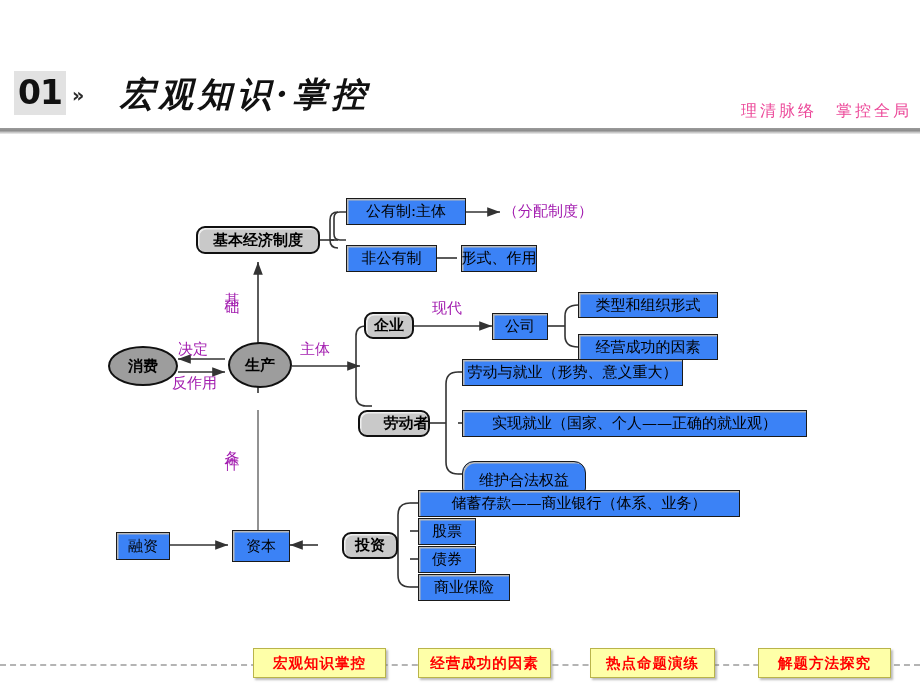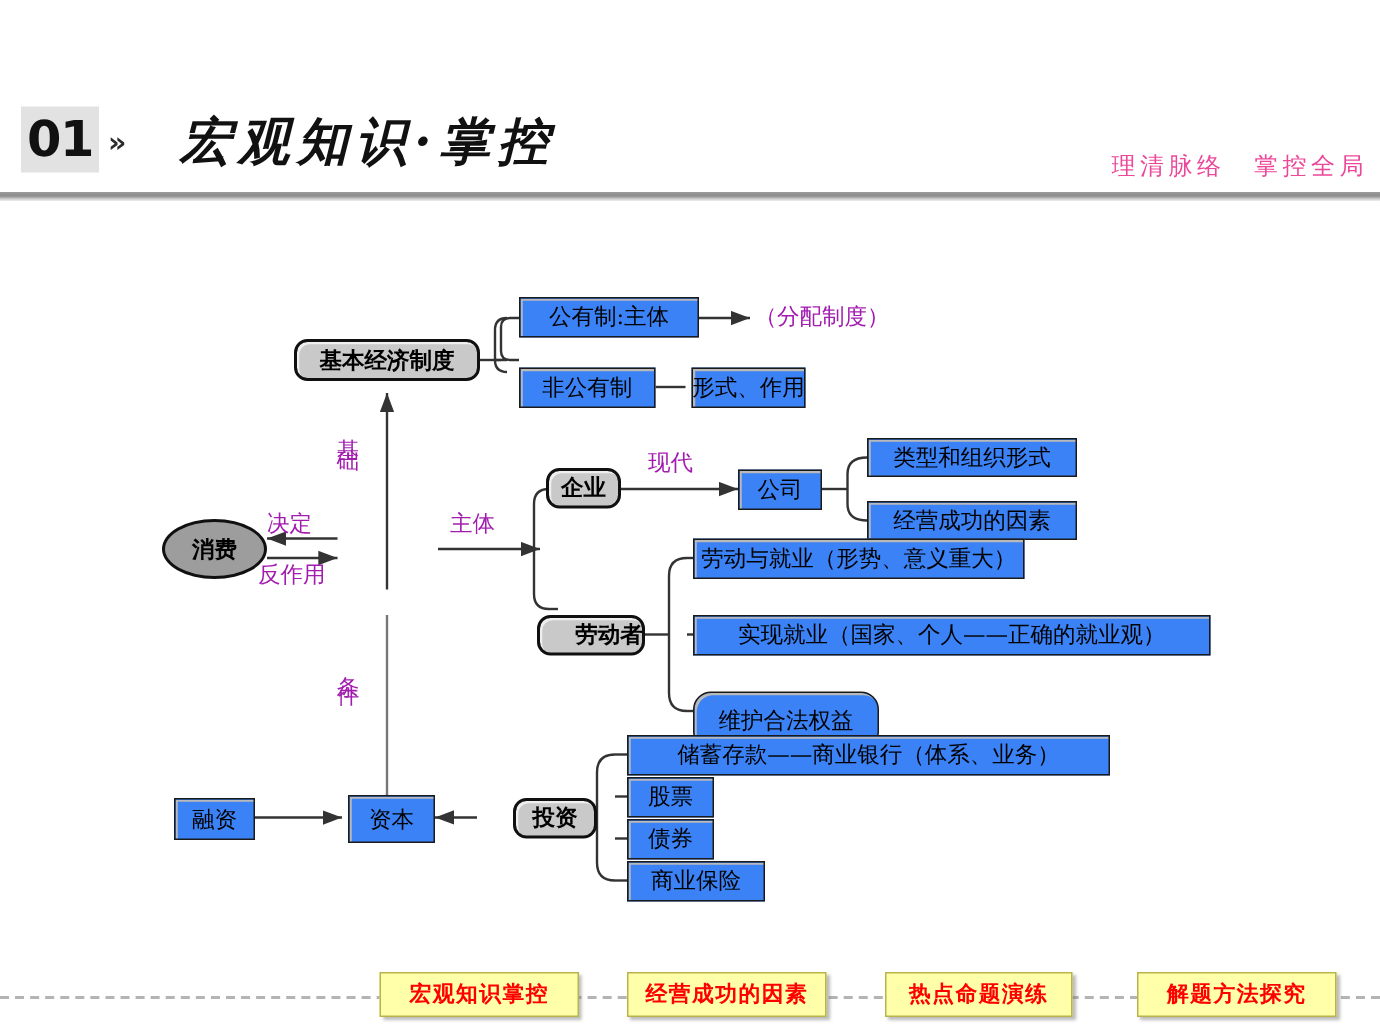--- a/index.html
+++ b/index.html
@@ -235,20 +235,21 @@
   <div class="node box" style="left:461px; top:105px; width:76px; height:27px;">形式、作用</div>
 
   <div class="label vertical" style="left:224px; top:140px;">基础</div>
   <div class="label vertical" style="left:224px; top:298px;">条件</div>
 
   <div class="node ellipse" style="left:108px; top:206px; width:70px; height:40px;">消费</div>
 
   <div class="label" style="left:178px; top:202px;">决定</div>
   <div class="label" style="left:172px; top:236px;">反作用</div>
 
+  <div class="node ellipse" style="left:228px; top:202px; width:64px; height:46px;">生产</div>
 
   <div class="label" style="left:300px; top:202px;">主体</div>
 
   <div class="node capsule" style="left:364px; top:172px; width:50px; height:27px;">企业</div>
 
   <div class="label" style="left:432px; top:161px;">现代</div>
 
   <div class="node box" style="left:492px; top:173px; width:56px; height:27px;">公司</div>
 
   <div class="node box" style="left:578px; top:152px; width:140px; height:26px;">类型和组织形式</div>

